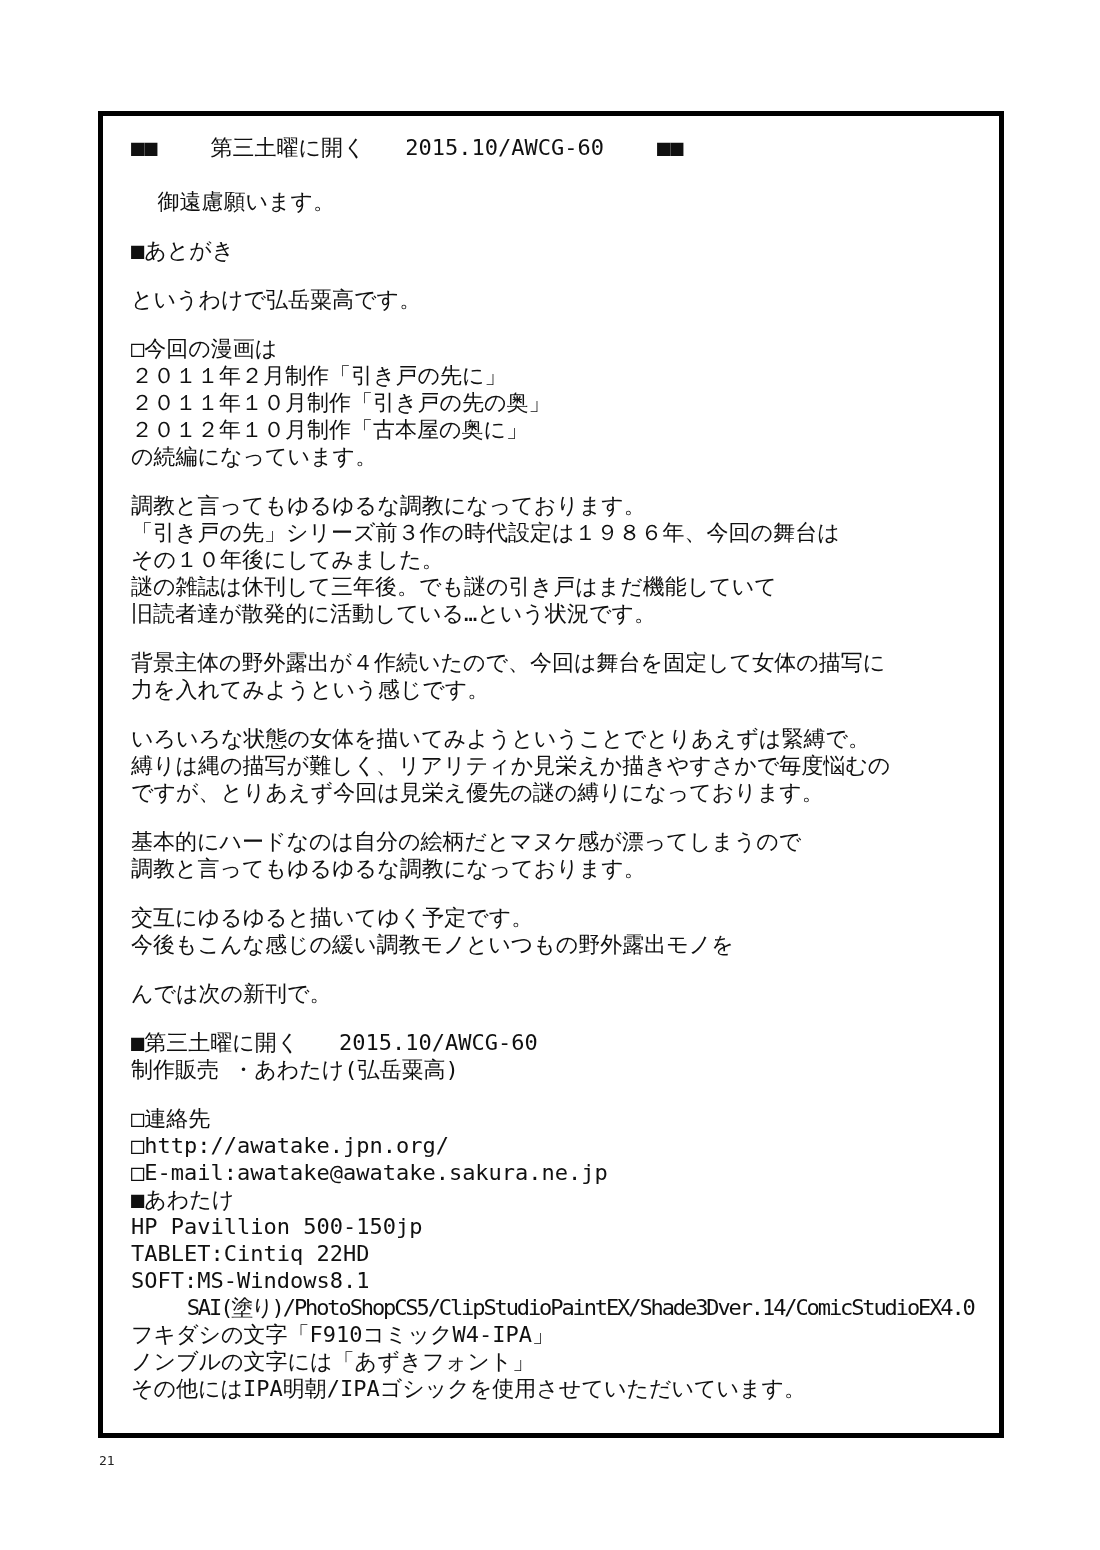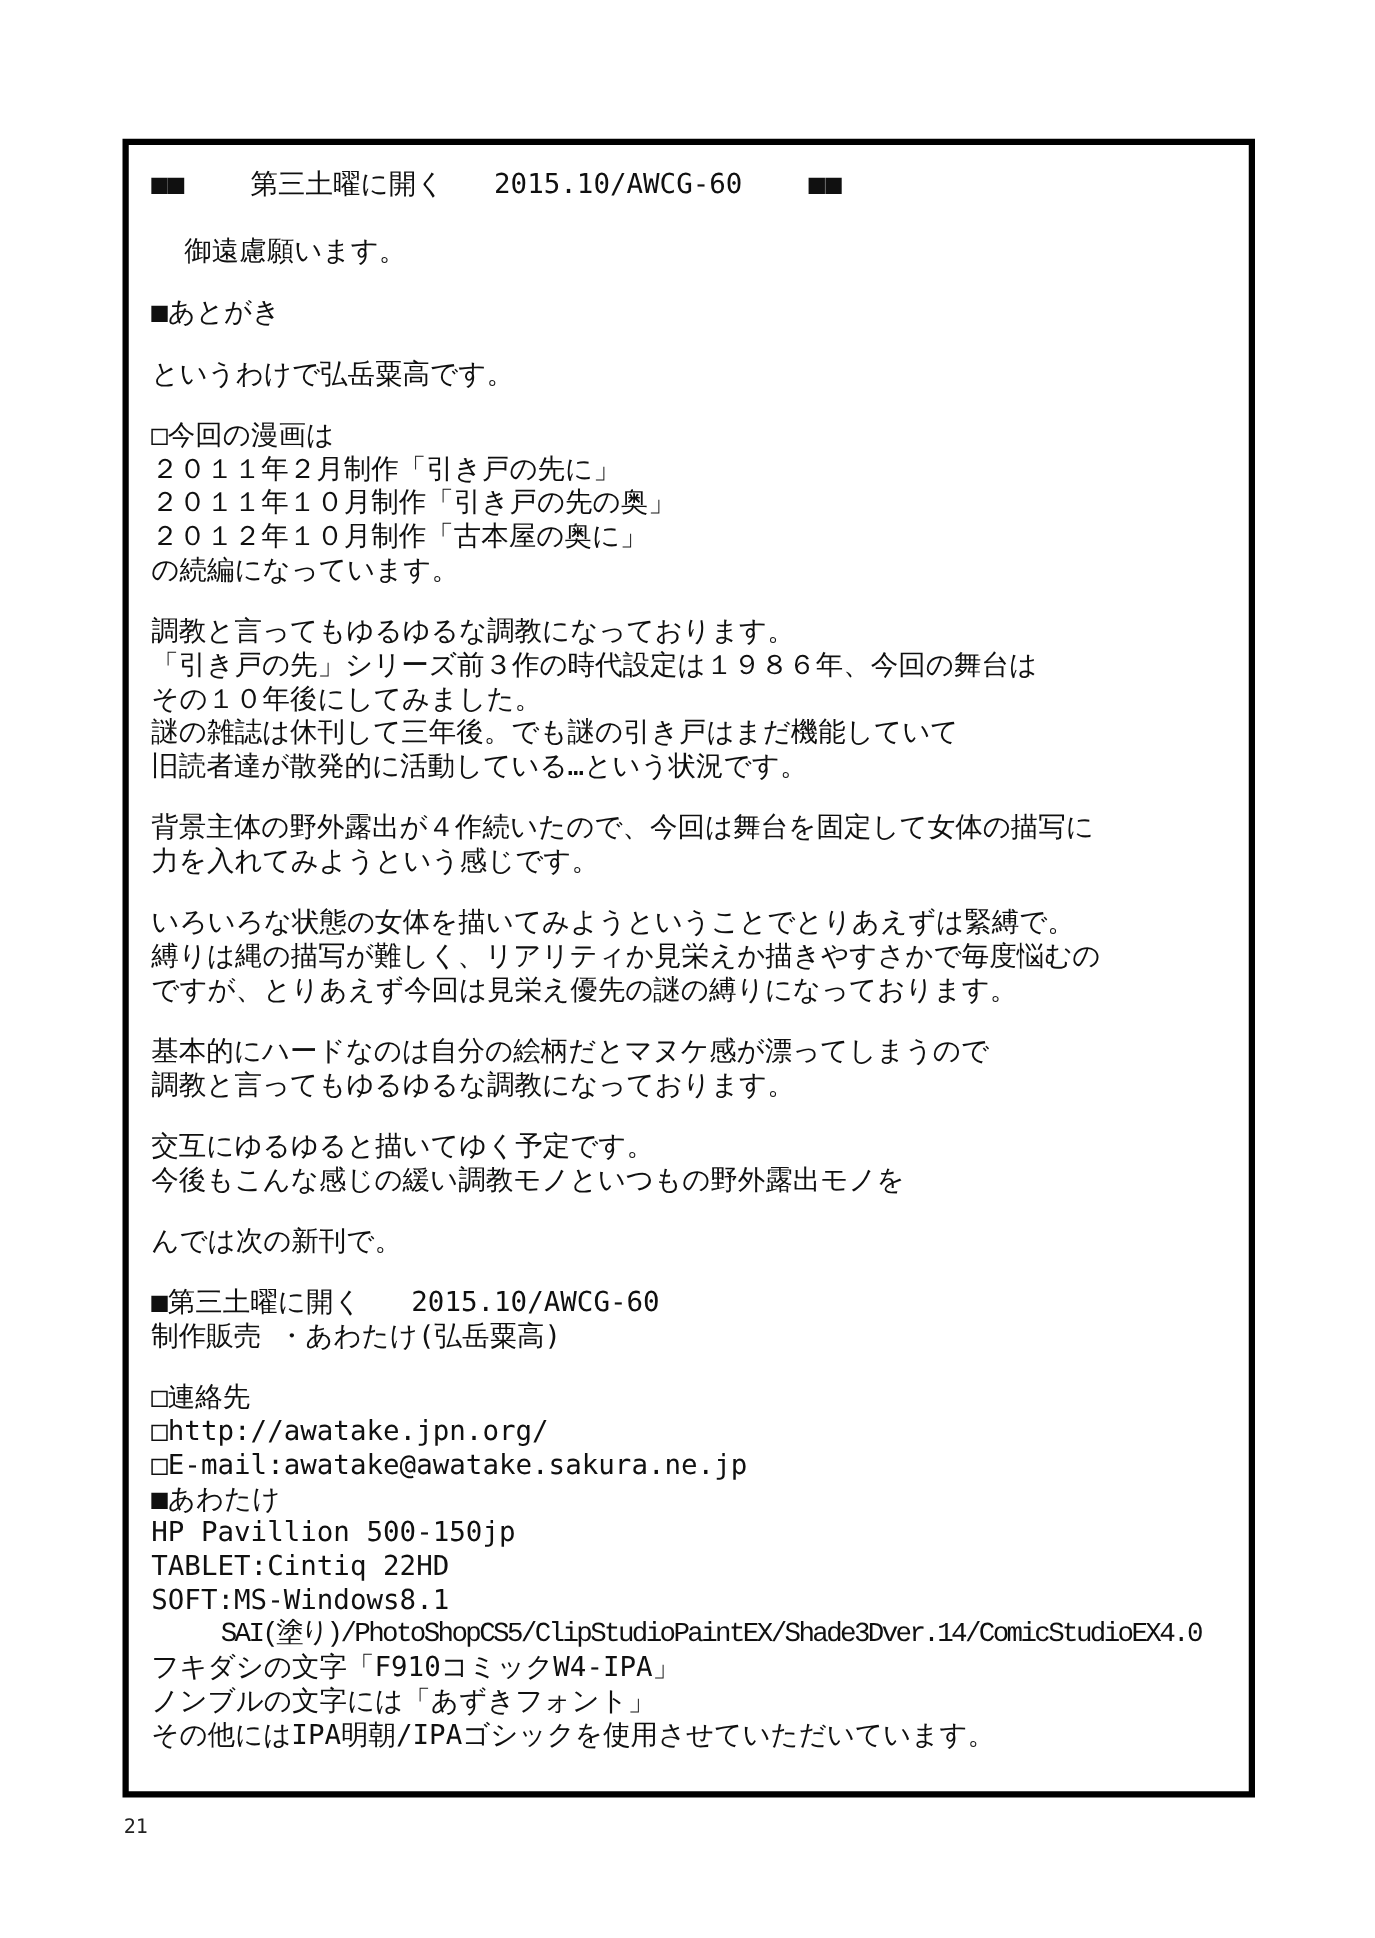--- a/index.html
+++ b/index.html
@@ -17,44 +17,43 @@
     font-family: "DejaVu Sans Mono", "DejaVu Sans", monospace;
     overflow: hidden;
   }
   .frame {
     position: absolute;
     left: 98px;
     top: 111px;
     width: 906px;
     height: 1327px;
     border: 5px solid #000000;
-    padding: 18px 10px 0 18px;
+    padding: 18px 10px 0 28px;
     background: #ffffff;
   }
   .para {
     margin: 0 0 22px 0;
   }
   .para.header-para {
     margin-bottom: 27px;
   }
   .line {
     font-size: 22px;
     line-height: 27px;
     white-space: pre;
     letter-spacing: 0;
   }
   .line.tight {
     letter-spacing: -2.1px;
-    font-family: Liberation Mono, monospace;
   }
   .page-number {
     position: absolute;
     left: 99px;
     top: 1451px;
-    font-size: 16px;
+    font-size: 13px;
     line-height: 20px;
     color: #222222;
   }
 </style>
 </head>
 <body>
 
 <div class="page">
   <div class="frame">
 

